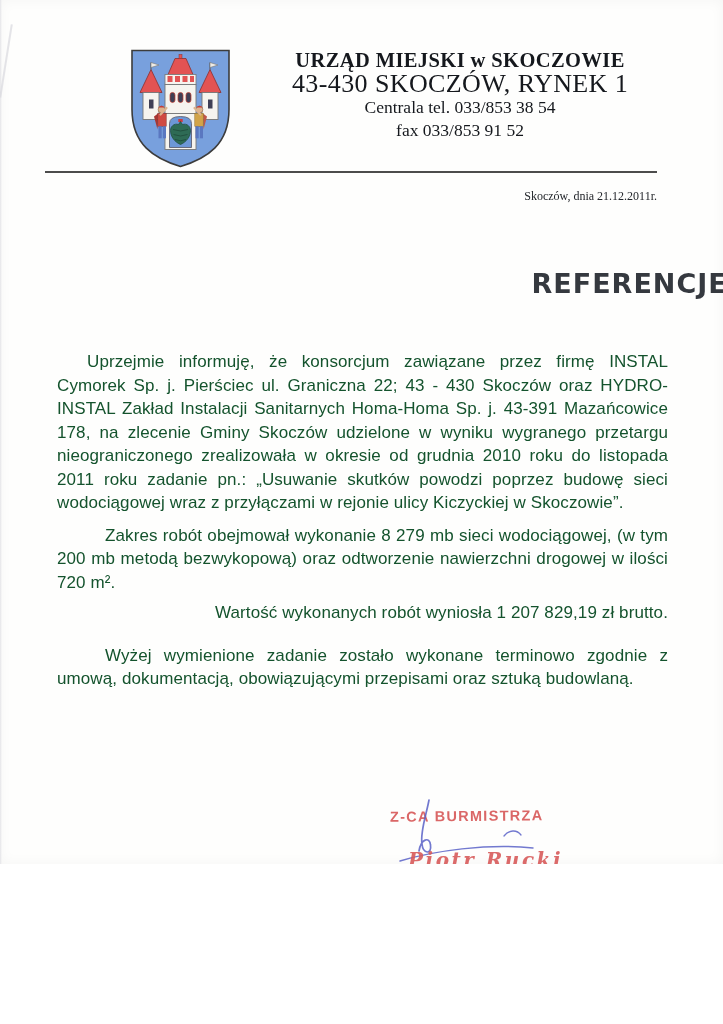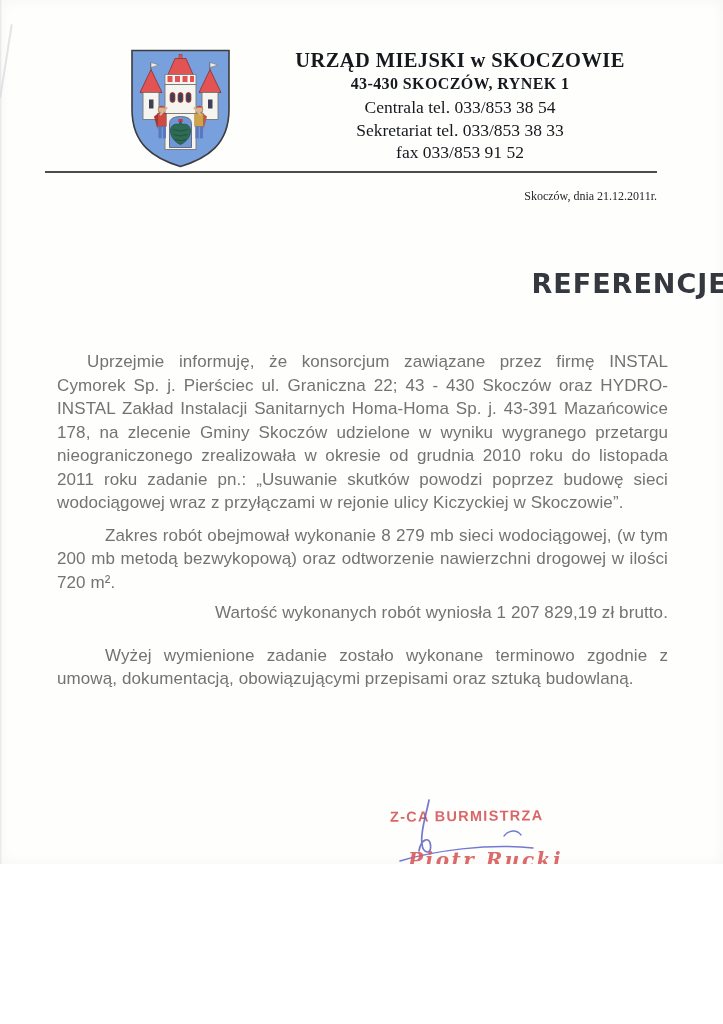--- a/index.html
+++ b/index.html
@@ -22,21 +22,21 @@
   }
 
   
   .crest{position:absolute;left:128px;top:47px;width:105px;height:123px;}
   .header-text{
     position:absolute;left:240px;top:48px;width:440px;
     text-align:center;color:#15181d;
     font-family:"Liberation Serif",serif;
   }
   .hdr-office{font-size:20.5px;font-weight:bold;letter-spacing:.4px;line-height:24px;}
-  .hdr-addr{font-size:16px;font-weight:bold;letter-spacing:.4px;line-height:24px;}
+  .hdr-addr{font-size:26px;font-weight:normal;letter-spacing:.4px;line-height:24px;}
   .hdr-line{font-size:17.5px;line-height:22.5px;}
   .header-rule{
     position:absolute;left:45px;top:171px;width:612px;height:2px;
     background:#4c4c4c;
   }
 
   .date-line{
     position:absolute;top:189px;right:66px;
     font-family:"Liberation Serif",serif;font-size:12px;color:#23262b;
   }
@@ -45,21 +45,21 @@
     position:absolute;top:252px;left:0;width:100%;
     text-align:right;
     font-family:"DejaVu Sans",sans-serif;
     font-weight:bold;font-size:27px;letter-spacing:1px;
     color:#35393f;margin:16px;
   }
 
   
   .body-text{
     position:absolute;left:57px;top:350px;width:611px;
-    font-size:17px;line-height:23.5px;color:#737373;
+    font-size:17px;line-height:23.5px;color:#14532d;
     text-align:justify;letter-spacing:.1px;
   }
   .body-text p{margin:0 0 9px 0;}
   .p-indent-sm{text-indent:30px;}
   .p-indent-lg{text-indent:48px;}
   .p2{margin-bottom:7px !important;}
   .p3{margin-bottom:19px !important;text-align:right;}
 
   
   .signature{position:absolute;left:388px;top:798px;width:185px;height:92px;}
@@ -138,21 +138,20 @@
       <path d="M72.5,67 L66.5,60.5" stroke="#dcb48f" stroke-width="2.2" stroke-linecap="round"></path>
       <rect x="67.5" y="78.8" width="3.2" height="12" fill="#5a77c0"></rect>
       <rect x="71.8" y="78.8" width="3.2" height="12" fill="#5a77c0"></rect>
     </svg>
   </div>
 
   <div class="header-text">
     <div class="hdr-office">URZĄD MIEJSKI w SKOCZOWIE</div>
     <div class="hdr-addr">43-430 SKOCZÓW, RYNEK 1</div>
     <div class="hdr-line">Centrala tel. 033/853 38 54</div>
-    <div class="hdr-line">Sekretariat tel. 033/853 38 33</div>
     <div class="hdr-line">fax 033/853 91 52</div>
   </div>
 
   <div class="header-rule"></div>
 
   <div class="date-line">Skoczów, dnia 21.12.2011r.</div>
 
   <h1 class="doc-title">REFERENCJE.</h1>
 
   <div class="body-text">

